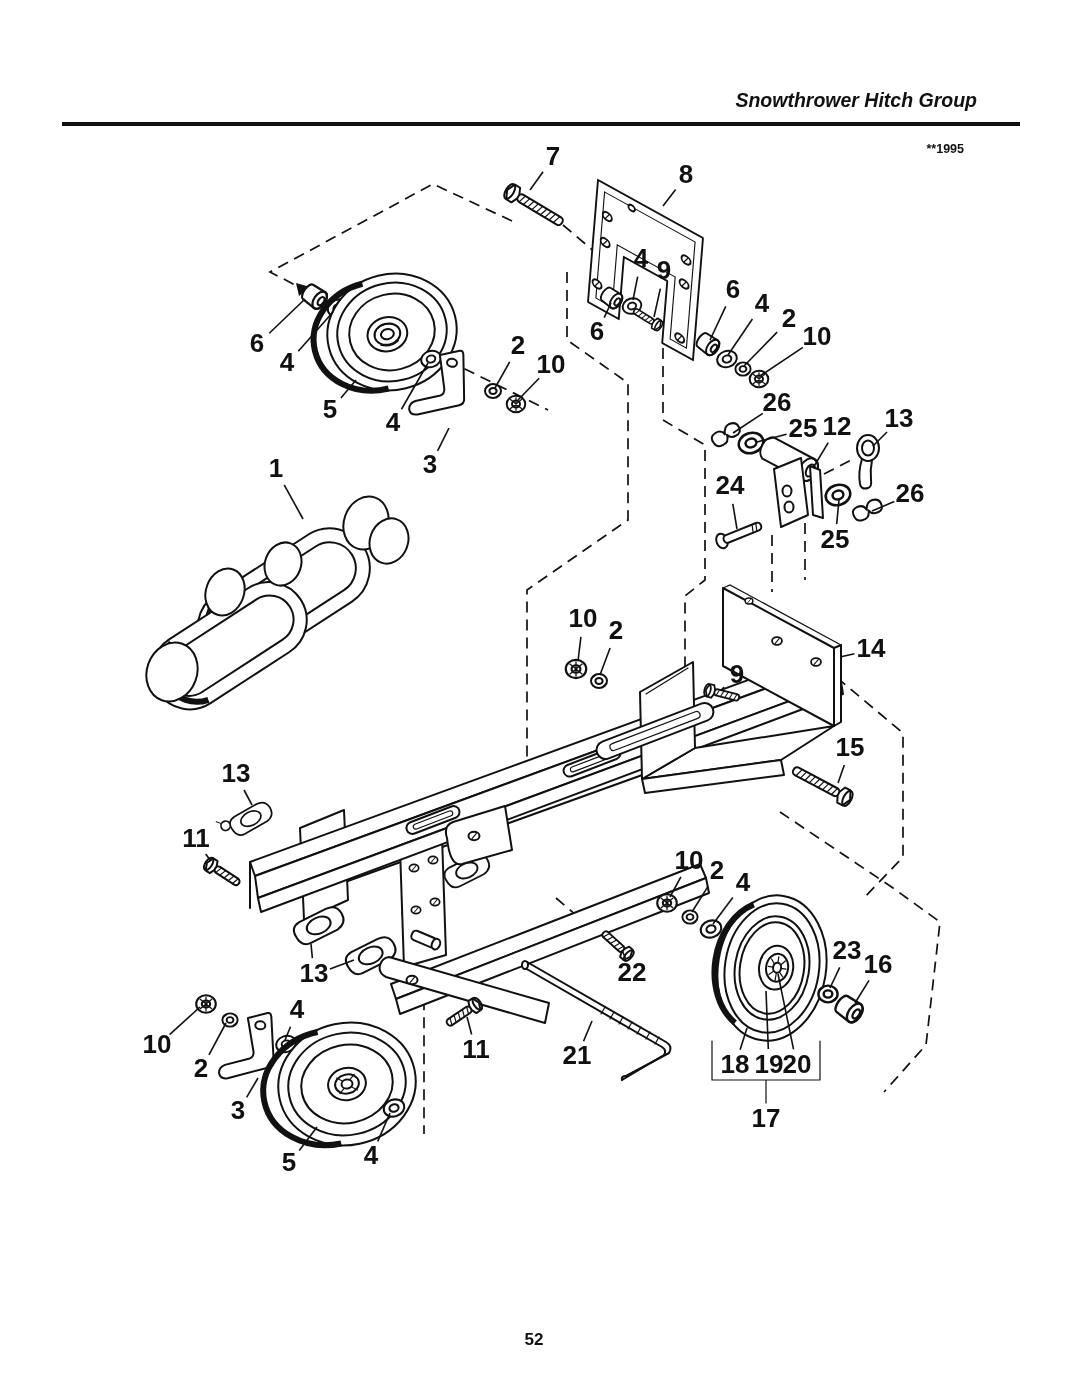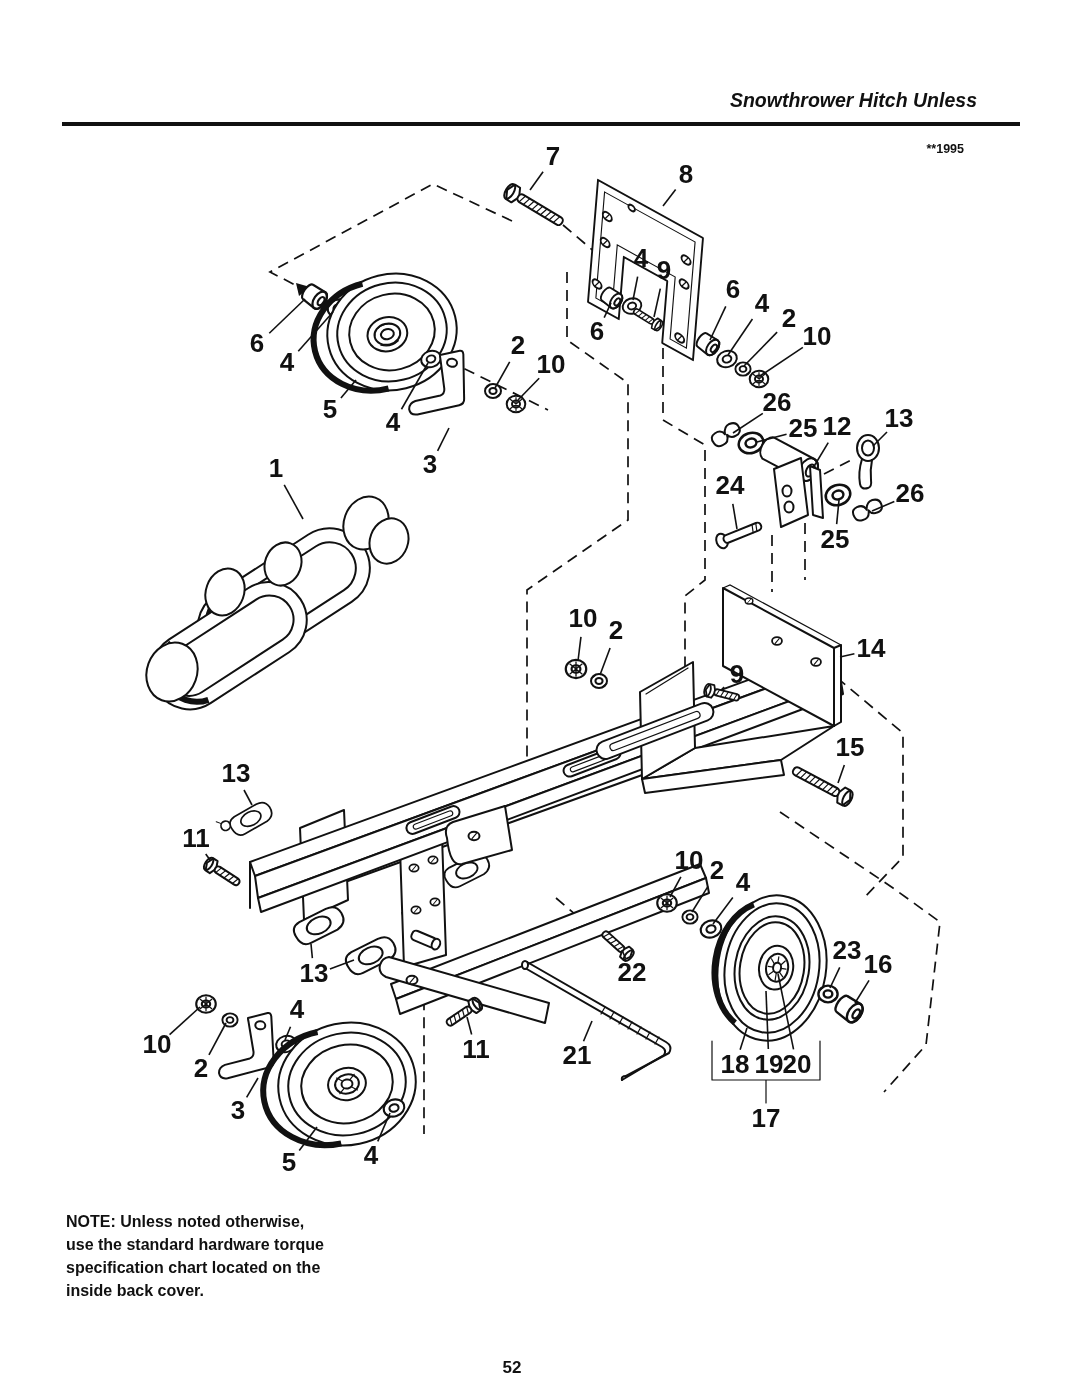--- a/index.html
+++ b/index.html
@@ -2,37 +2,37 @@
 <html><head>
 <meta charset="utf-8">
 <style>
   html,body{margin:0;padding:0;background:#e8e8e8;}
   .page{position:relative;width:1080px;height:1397px;background:#ffffff;overflow:hidden;
         font-family:"Liberation Sans",sans-serif;color:#111;}
   .title{position:absolute;top:89px;right:103px;font:italic bold 19.5px "Liberation Sans",sans-serif;}
   .rule{position:absolute;top:122px;left:62px;width:958px;height:4px;background:#111;}
   .year{position:absolute;top:142px;right:116px;font:bold 12.5px "Liberation Sans",sans-serif;}
   .note{position:absolute;top:1210px;left:66px;font:bold 16px "Liberation Sans",sans-serif;line-height:23px;}
-  .pageno{position:absolute;top:1330px;left:470px;width:84px;text-align:center;font:bold 17px "Liberation Sans",sans-serif;margin-top:28px;}
+  .pageno{position:absolute;top:1330px;left:492px;width:84px;text-align:center;font:bold 17px "Liberation Sans",sans-serif;}
   svg.diagram{position:absolute;top:0;left:0;}
   .fw{fill:#fff;stroke:#111;stroke-width:2;stroke-linejoin:round;}
   .ln{fill:none;stroke:#111;stroke-width:2;stroke-linecap:round;stroke-linejoin:round;}
   .thin{fill:none;stroke:#111;stroke-width:1.2;stroke-linecap:round;}
   .dash{fill:none;stroke:#111;stroke-width:1.7;stroke-dasharray:11 7;}
   .crsc{fill:none;stroke:#111;stroke-width:6;}
   .leader{stroke:#111;stroke-width:1.6;}
   .arrowf{fill:#111;stroke:none;}
   .callout{font:bold 26px "Liberation Sans",sans-serif;fill:#111;text-anchor:middle;dominant-baseline:middle;}
 </style>
 </head>
 <body>
 
 <div class="page">
 
-  <div class="title">Snowthrower Hitch Unless</div>
+  <div class="title">Snowthrower Hitch Group</div>
   <div class="rule"></div>
   <div class="year">**1995</div>
 
   <svg class="diagram" width="1080" height="1397" viewBox="0 0 1080 1397" xmlns="http://www.w3.org/2000/svg">
 
     <defs>
       <g id="hole">
           <ellipse rx="5.5" ry="4.2" class="fw"></ellipse>
           <path class="thin" d="M-2,2.6 L2.4,-2.6"></path>
         </g>
@@ -478,21 +478,15 @@
         <text x="238" y="1112" class="callout">3</text>
         <line x1="290.5000195236529" y1="1026.7082861511722" x2="285" y2="1040" class="leader"></line>
         <text x="297" y="1011" class="callout">4</text>
         <line x1="299.2585253931541" y1="1150.4440914447607" x2="317" y2="1127" class="leader"></line>
         <text x="289" y="1164" class="callout">5</text>
         <line x1="377.7394122770952" y1="1141.3929399898848" x2="390" y2="1113" class="leader"></line>
         <text x="371" y="1157" class="callout">4</text>
       </g>
   </svg>
 
-  <div class="note">
-    <div>NOTE: Unless noted otherwise,</div>
-    <div>use the standard hardware torque</div>
-    <div>specification chart located on the</div>
-    <div>inside back cover.</div>
-  </div>
 
   <div class="pageno">52</div>
 </div>
 
 </body></html>

